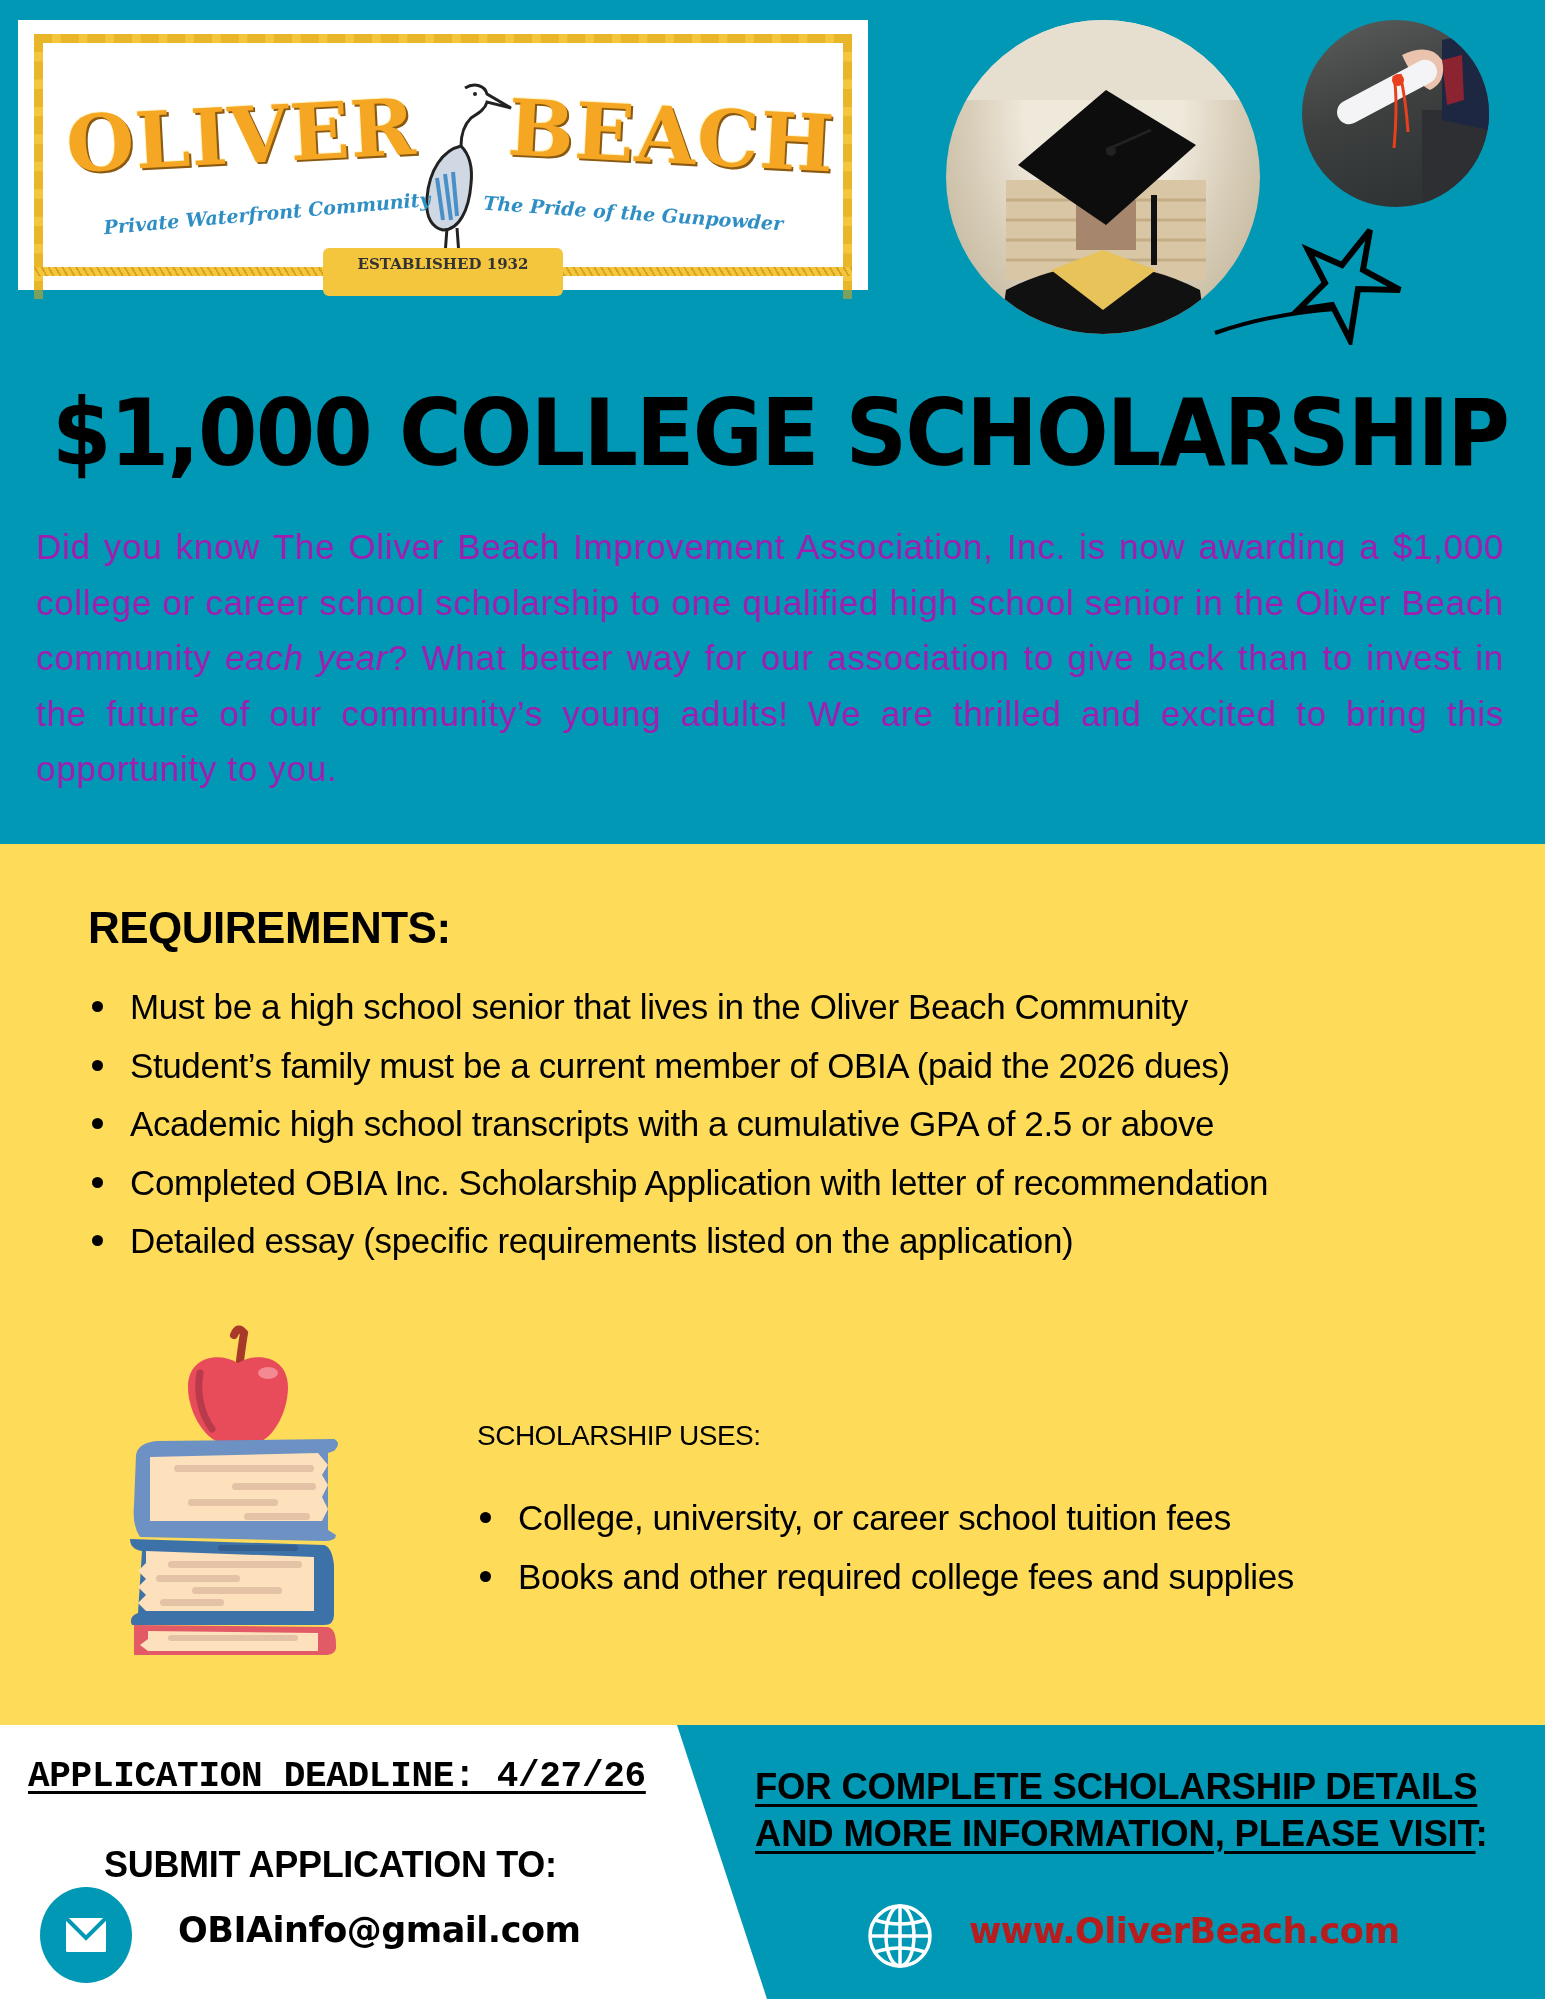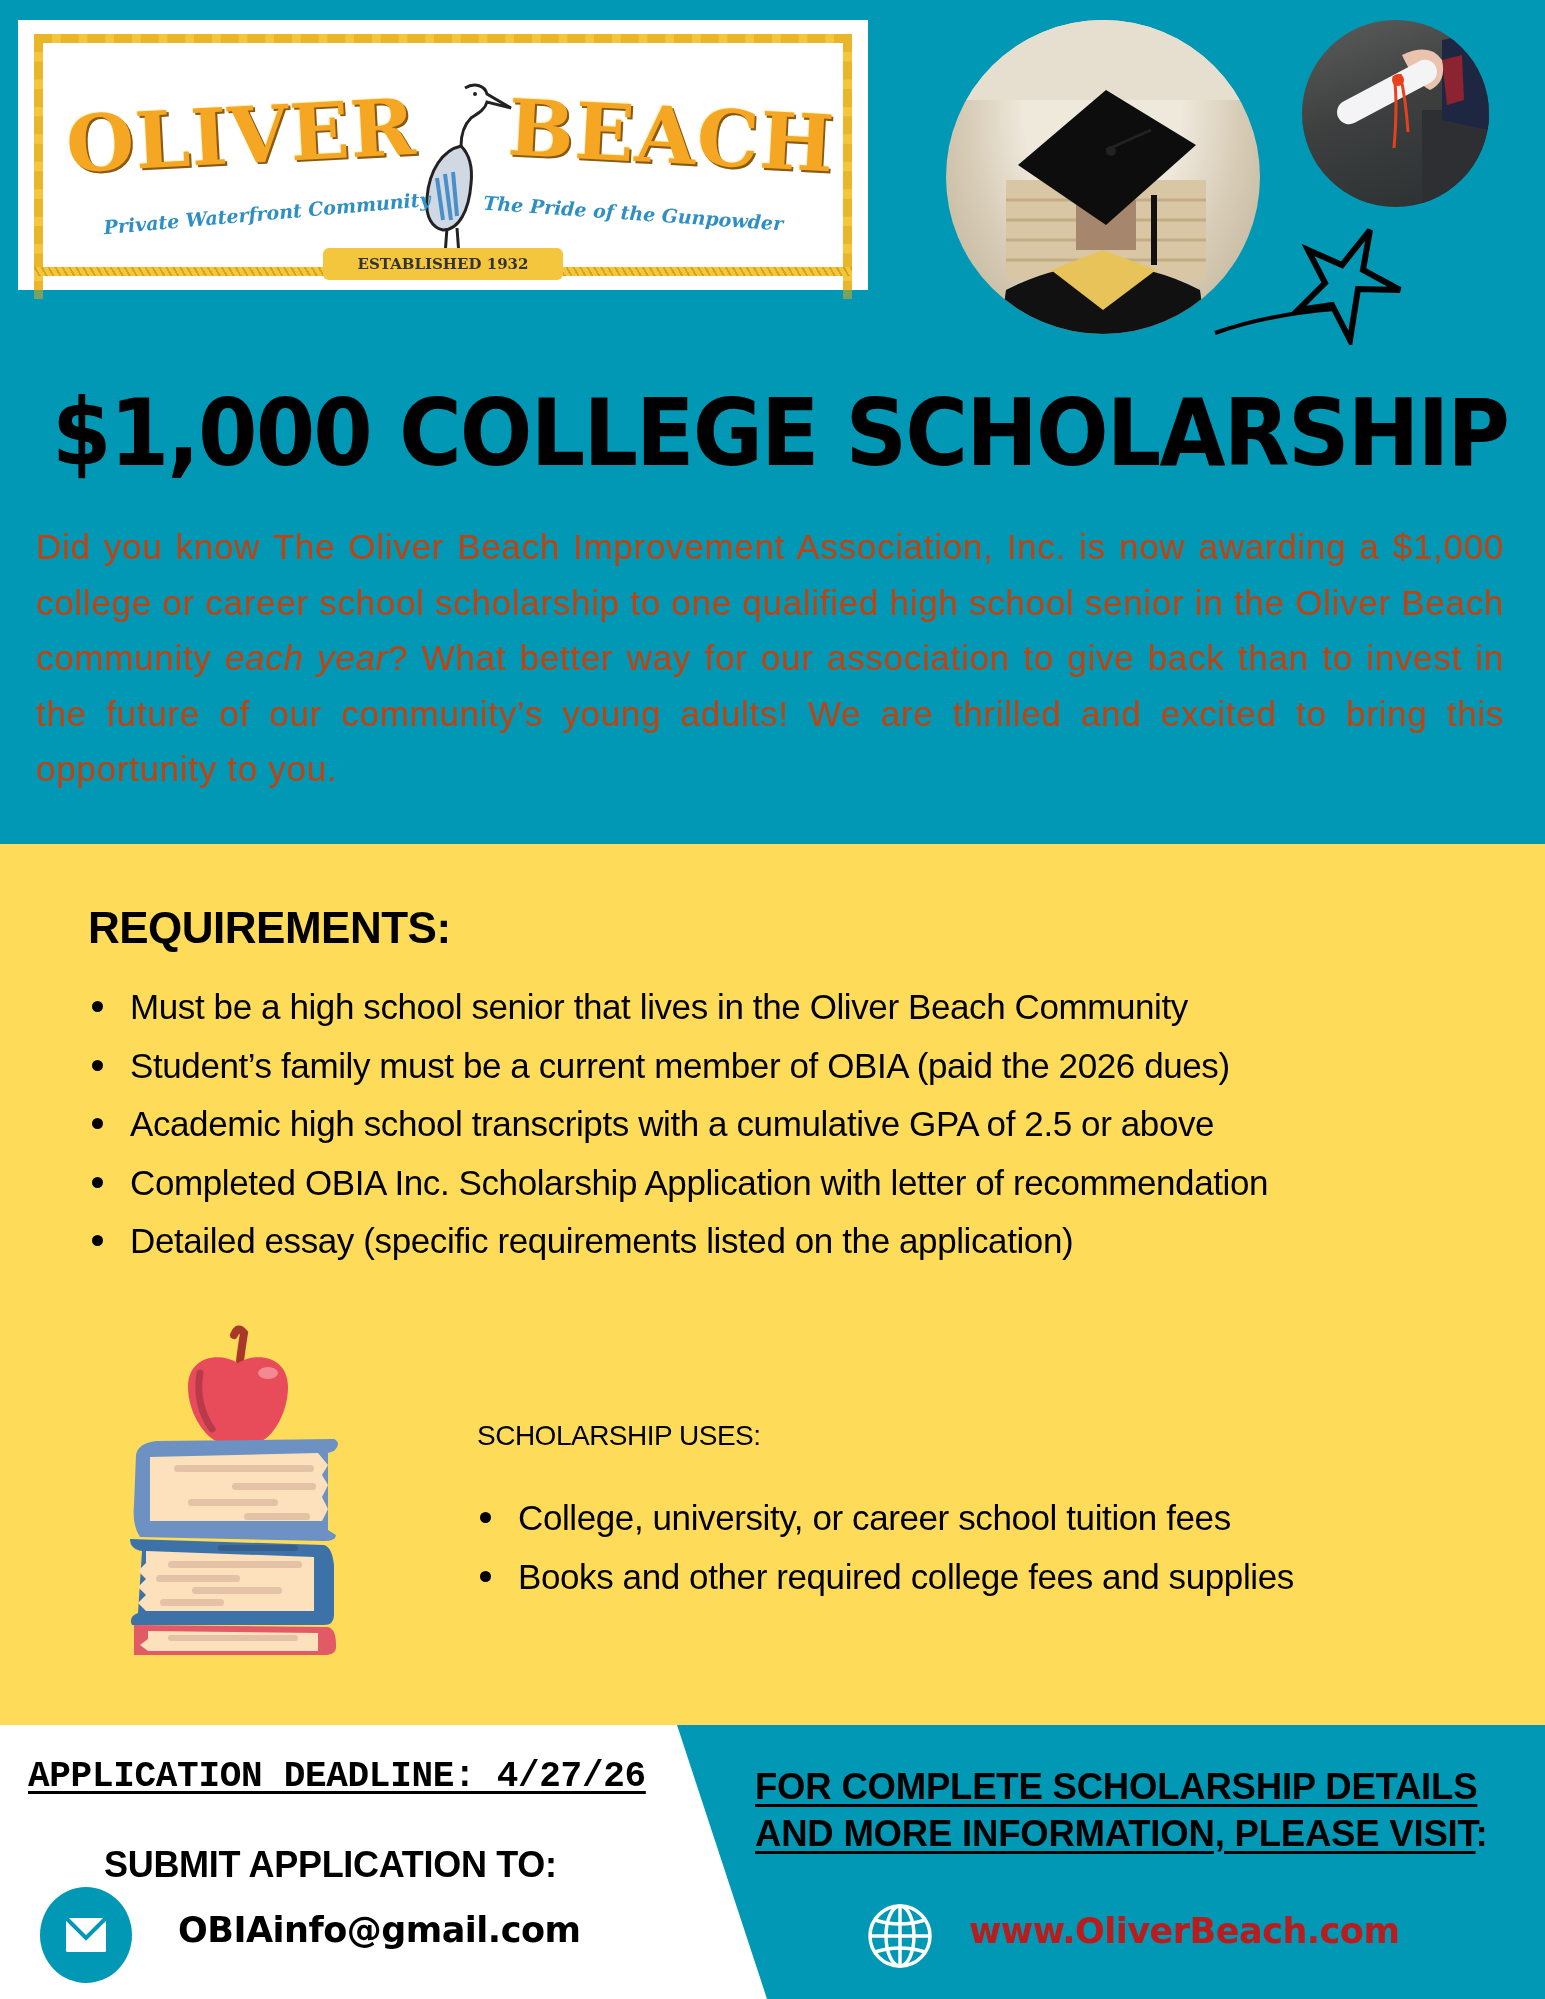--- a/index.html
+++ b/index.html
@@ -22,41 +22,41 @@
   .logo-rope-bottom-r { position:absolute; right:16px; bottom:14px; width:300px; height:9px; background:repeating-linear-gradient(60deg,#f4c63d 0 4px,#d9a41e 4px 6px); }
   .logo-word { position:absolute; top:70px; font-family:"DejaVu Serif", serif; font-weight:bold; font-size:78px;
                color:#f5a623; letter-spacing:1px;
                text-shadow: 2px 2px 0 #8a5a12, -1px -1px 0 #fff3c4; }
   .logo-word.left { left:48px; transform: rotate(-3deg); }
   .logo-word.right { left:490px; transform: rotate(3deg); }
   .logo-tag { position:absolute; top:182px; font-family:"DejaVu Serif", serif; font-style:italic; font-weight:bold;
               font-size:19px; color:#2f8fc4; }
   .logo-tag.left { left:85px; transform: rotate(-5deg); }
   .logo-tag.right { left:465px; transform: rotate(4deg); }
-  .logo-banner { position:absolute; left:305px; top:228px; width:240px; height:32px; background:#f4c63d;
+  .logo-banner { position:absolute; left:305px; top:228px; width:240px; height:48px; background:#f4c63d;
                  border-radius:6px; text-align:center; line-height:32px; font-family:"DejaVu Serif", serif;
                  font-weight:bold; font-size:15px; color:#333; }
   .logo-heron { position:absolute; left:385px; top:60px; width:110px; height:175px; }
 
   
   .photo { position:absolute; border-radius:50%; overflow:hidden; }
   .photo-grad { left:946px; top:20px; width:314px; height:314px;
      background: radial-gradient(ellipse at 50% 30%, #efe9dc 0 35%, #d8cdb8 60%, #b9ac8f 100%); }
   .photo-diploma { left:1302px; top:20px; width:187px; height:187px;
      background: linear-gradient(160deg, #5b5e5b 0%, #3d403f 45%, #2c2f31 100%); }
 
   .star { position:absolute; left:1210px; top:225px; width:200px; height:120px; }
 
   
   .title { position:absolute; left:52px; top:380px; width:1480px; font-family:"DejaVu Sans", sans-serif;
            font-weight:bold; font-size:92px; letter-spacing:-2px; color:#000; white-space:nowrap;
            transform: scaleX(0.93); transform-origin:left top; }
 
   .intro { position:absolute; left:36px; top:519px; width:1468px; font-family:"Liberation Sans", sans-serif;
-           font-size:35px; line-height:55.5px; color:#c2410c; text-align:justify; letter-spacing:0.7px; }
+           font-size:35px; line-height:55.5px; color:#a21caf; text-align:justify; letter-spacing:0.7px; }
   .intro em { font-style:italic; }
 
   
   .req-title { position:absolute; left:88px; top:903px; font-family:"Liberation Sans", sans-serif;
                font-weight:bold; font-size:44px; letter-spacing:-0.5px; }
   .req-list { position:absolute; left:88px; top:985px; list-style:none; }
   .req-list li, .uses-list li { position:relative; font-family:"Liberation Sans", sans-serif;
                font-size:35px; height:58.5px; line-height:44px; padding-left:42px; white-space:nowrap;
                letter-spacing:-0.4px; }
   .req-list li::before, .uses-list li::before { content:""; position:absolute; left:4px; top:16px; width:11px; height:11px;

